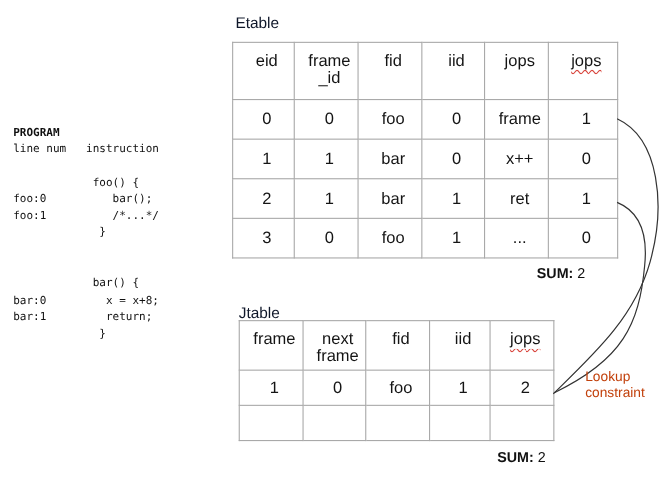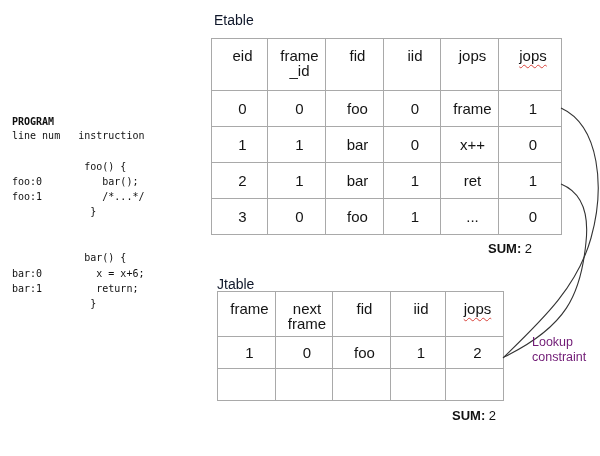--- a/index.html
+++ b/index.html
@@ -28,39 +28,39 @@
   .etable-wrap tr.hdr{height:52px;} .etable-wrap tr.row{height:36px;}
   .jtable-wrap tr.hdr{height:45px;} .jtable-wrap tr.row{height:32px;}
   .sq{text-decoration:underline;text-decoration-style:wavy;text-decoration-color:#d8443c;text-decoration-thickness:1px;text-underline-offset:3px;margin-left:40px;}
   .b{font-weight:bold;}
   
   .sum{position:absolute;font-size:13px;color:#111;}
   .sum-etable{left:488px;top:241px;}
   .sum-jtable{left:452px;top:408px;}
   .sum .lbl{font-weight:bold;}
   
-  .lookup{position:absolute;left:532px;top:335px;font-size:12.5px;line-height:15px;white-space:pre-line;color:#701a75;}
+  .lookup{position:absolute;left:532px;top:335px;font-size:12.5px;line-height:15px;white-space:pre-line;color:#c2410c;}
   .connectors{position:absolute;left:0;top:0;pointer-events:none;}
 </style>
 </head>
 <body>
 
 <div class="canvas">
 
   <div class="mono program-title">PROGRAM</div>
   <pre class="mono program-listing">line num   instruction
 
             foo() {
 foo:0          bar();
 foo:1          /*...*/
              }
 
 
             bar() {
-bar:0         x = x+6;
+bar:0         x = x+8;
 bar:1         return;
              }</pre>
 
   <div class="tbl-title etable-title">Etable</div>
   <div class="tbl-wrap etable-wrap">
     <table class="tbl">
       <colgroup>
         <col style="width:56px">
           <col style="width:58px">
           <col style="width:58px">

